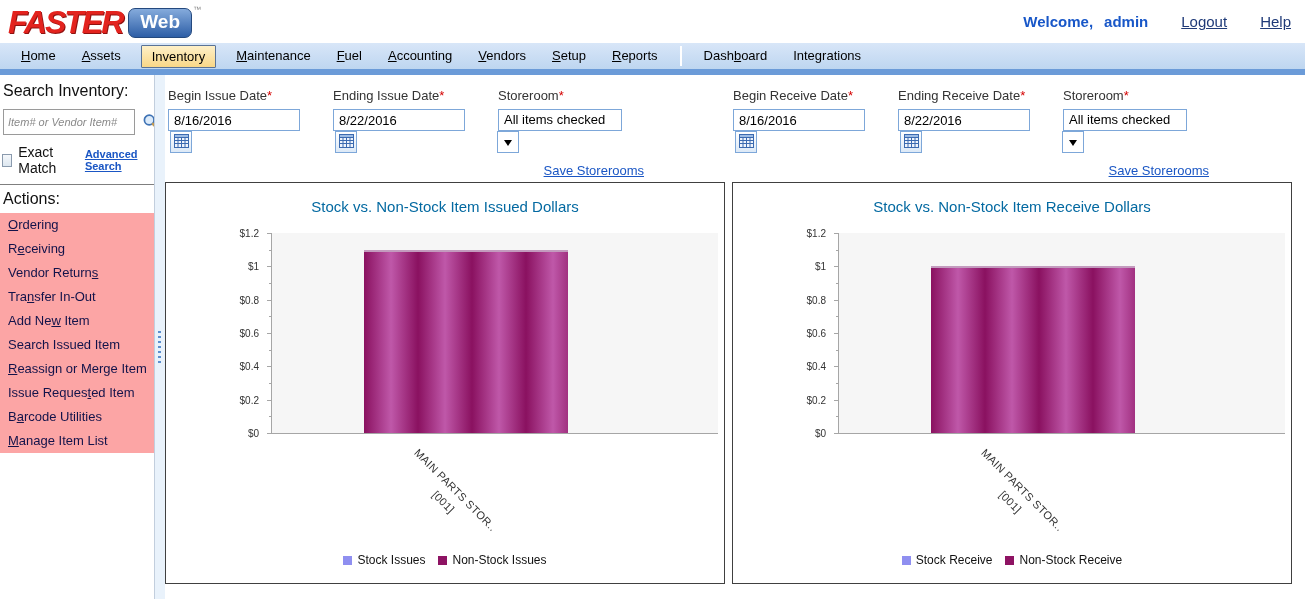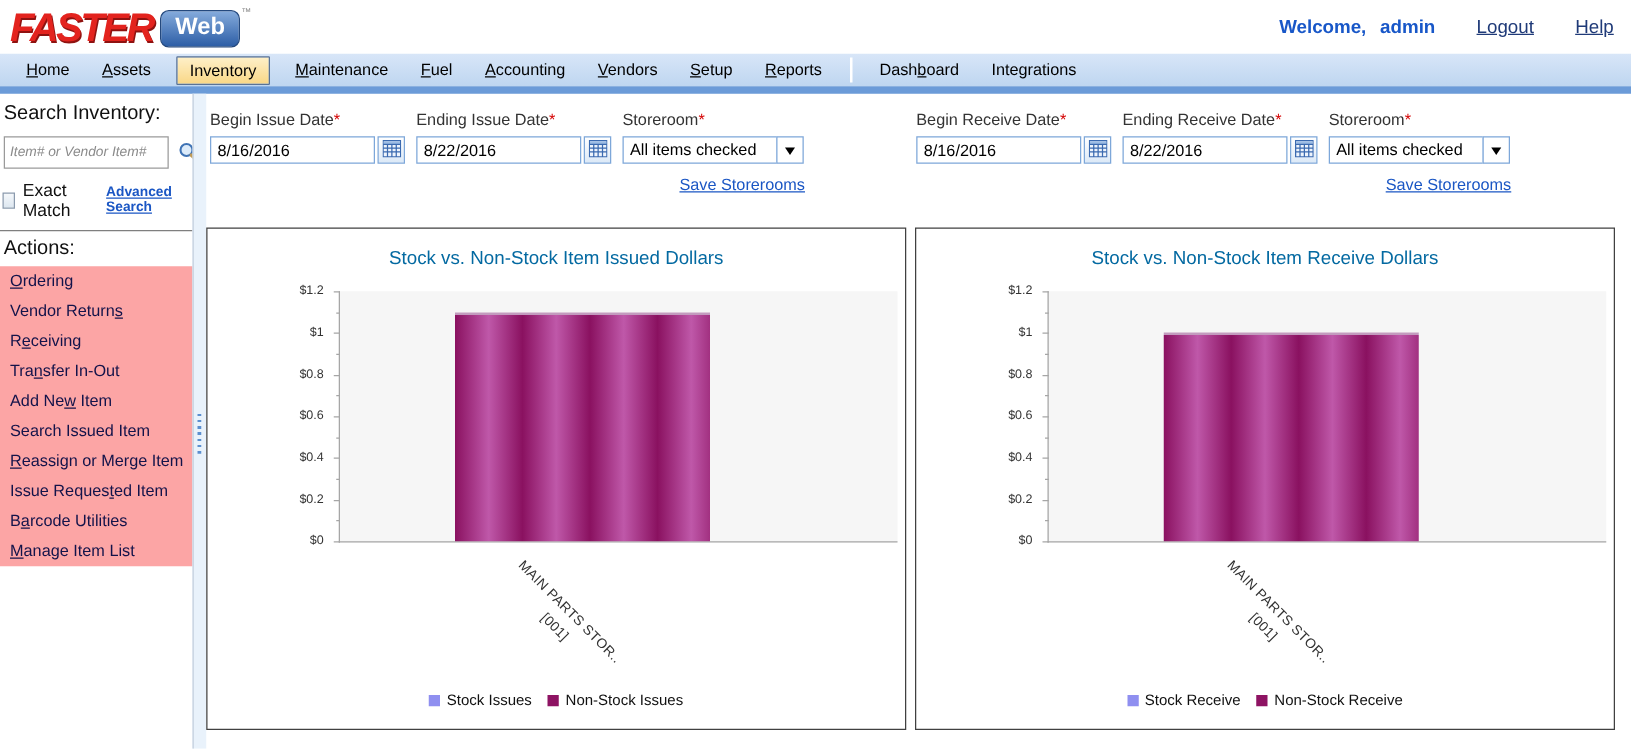--- a/index.html
+++ b/index.html
@@ -57,21 +57,21 @@
   
   .filters { height:107px; padding:13px 0 0 3px; }
   .fgroups { display:flex; }
   .fgroup { width:476px; }
   .fgroup.receive { margin-left:89px; }
   .frow { display:flex; gap:9px; }
   .field { width:156px; }
   .field.storeroom { width:146px; }
   .flabel { font-size:13px; color:#333; height:19px; white-space:nowrap; }
   .req { color:#D40000; }
-  .fctl { display:flex; margin-top:2px; }
+  .fctl { display:flex; margin-top:2px;flex-direction:column; }
   .date-input { width:132px; height:22px; border:1px solid #7DA7D9; font-size:13px;
     padding:0 5px; color:#000; font-family:"Liberation Sans", sans-serif; }
   .cal-btn { width:22px; height:22px; border:1px solid #7DA7D9; margin-left:2px;
     background:linear-gradient(#ffffff,#dce9f7); display:flex; align-items:center;
     justify-content:center; cursor:pointer; padding:0; }
   .dd-field { width:124px; height:22px; border:1px solid #7DA7D9; background:#fff;
     font-size:13px; padding:0 5px; line-height:20px; color:#000; white-space:nowrap;
     overflow:hidden; cursor:pointer; }
   .dd-btn { width:22px; height:22px; border:1px solid #7DA7D9; margin-left:-1px; background:#fff;
     display:flex; align-items:center; justify-content:center; cursor:pointer; padding:0; }
@@ -153,22 +153,22 @@
     </div>
     <div class="exact-row">
       <span class="checkbox"></span>
       <span>Exact Match</span>
       <span class="adv-link">Advanced Search</span>
     </div>
     <div class="side-divider"></div>
     <div class="actions-heading">Actions:</div>
     <div class="actions-panel">
       <div class="action-item"><span class="key">O</span><span>rdering</span></div>
+      <div class="action-item"><span>R</span><span class="key">e</span><span>ceiving</span></div>
       <div class="action-item"><span>Vendor Return</span><span class="key">s</span></div>
-      <div class="action-item"><span>R</span><span class="key">e</span><span>ceiving</span></div>
       <div class="action-item"><span>Tra</span><span class="key">n</span><span>sfer In-Out</span></div>
       <div class="action-item"><span>Add Ne</span><span class="key">w</span><span> Item</span></div>
       <div class="action-item"><span>Search Issued Item</span></div>
       <div class="action-item"><span class="key">R</span><span>eassign or Merge Item</span></div>
       <div class="action-item"><span>Issue Reques</span><span class="key">t</span><span>ed Item</span></div>
       <div class="action-item"><span>B</span><span class="key">a</span><span>rcode Utilities</span></div>
       <div class="action-item"><span class="key">M</span><span>anage Item List</span></div>
     </div>
   </div>
 

